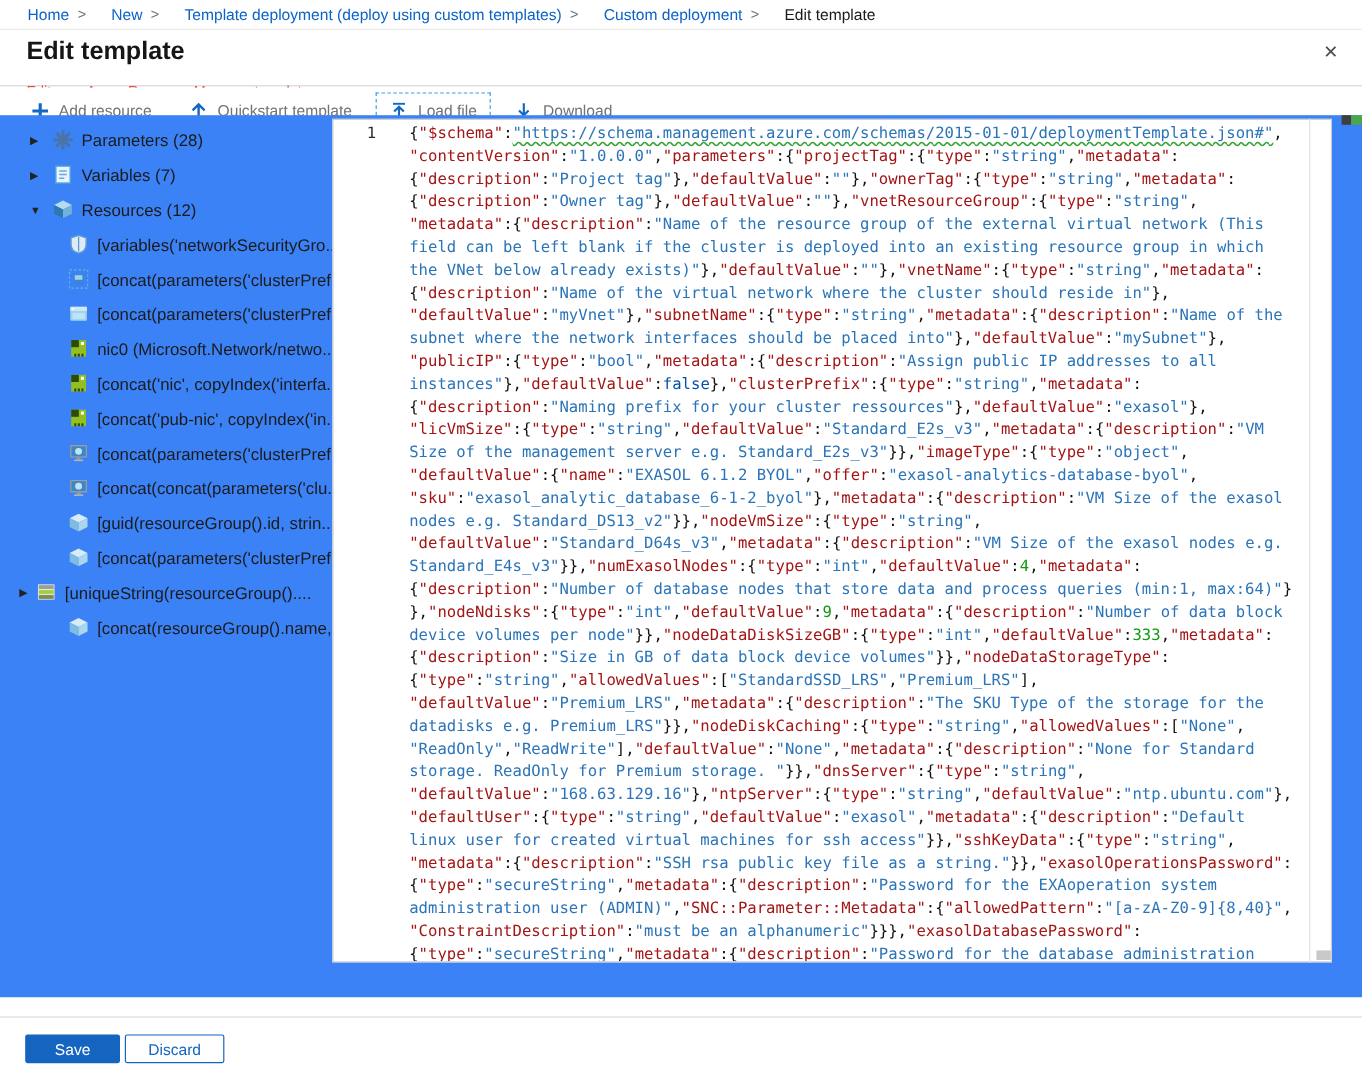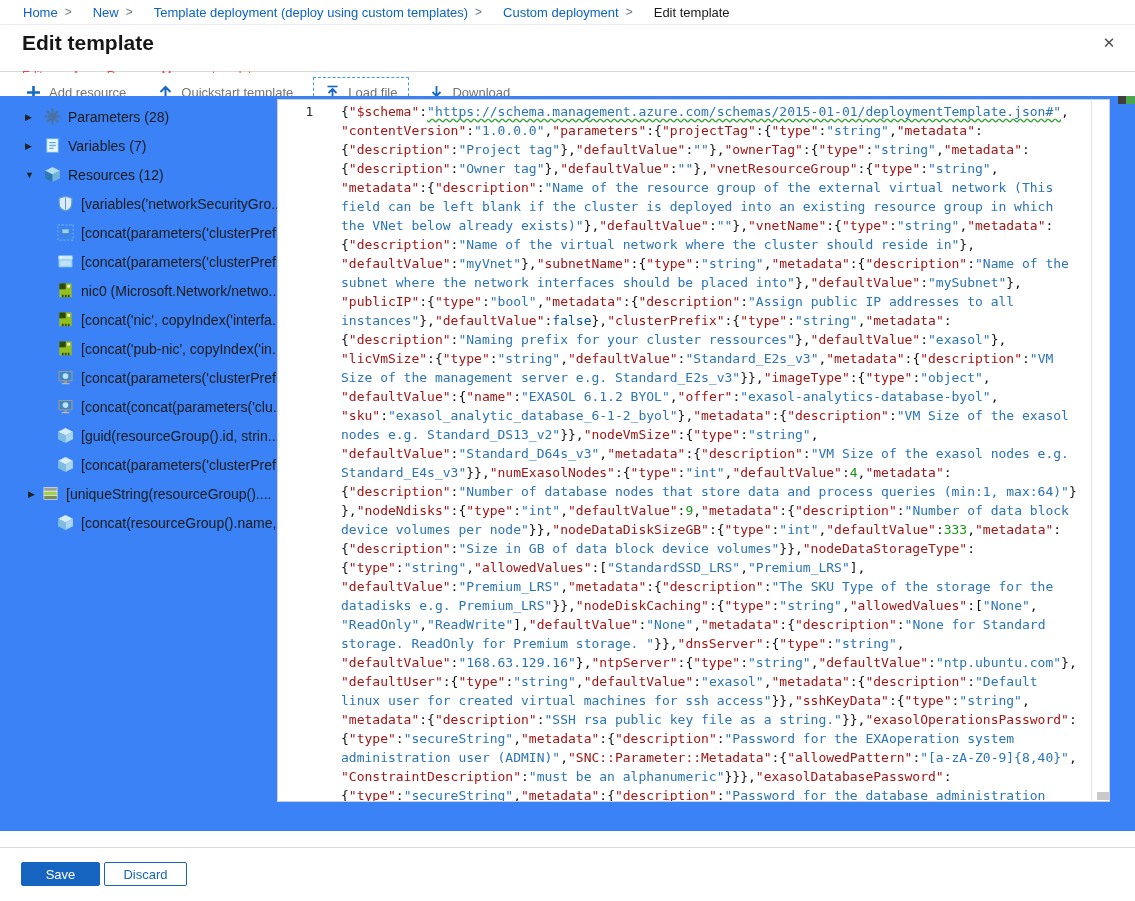--- a/index.html
+++ b/index.html
@@ -306,21 +306,21 @@
         </svg>
       <span class="tlbl">[guid(resourceGroup().id, strin...</span>
     </div>
     <div class="tree-row child">
       <span class="caret-slot"></span>
       <svg class="ticon">
           <use href="#i-cube"></use>
         </svg>
       <span class="tlbl">[concat(parameters('clusterPref...</span>
     </div>
-    <div class="tree-row child" style="padding-left:28px;">
+    <div class="tree-row child" style="padding-left:16px;">
       <span class="caret c-col" style="width:14px;"></span>
       <svg class="ticon">
           <use href="#i-stack"></use>
         </svg>
       <span class="tlbl">[uniqueString(resourceGroup()....</span>
     </div>
     <div class="tree-row child">
       <span class="caret-slot"></span>
       <svg class="ticon">
           <use href="#i-cube"></use>

